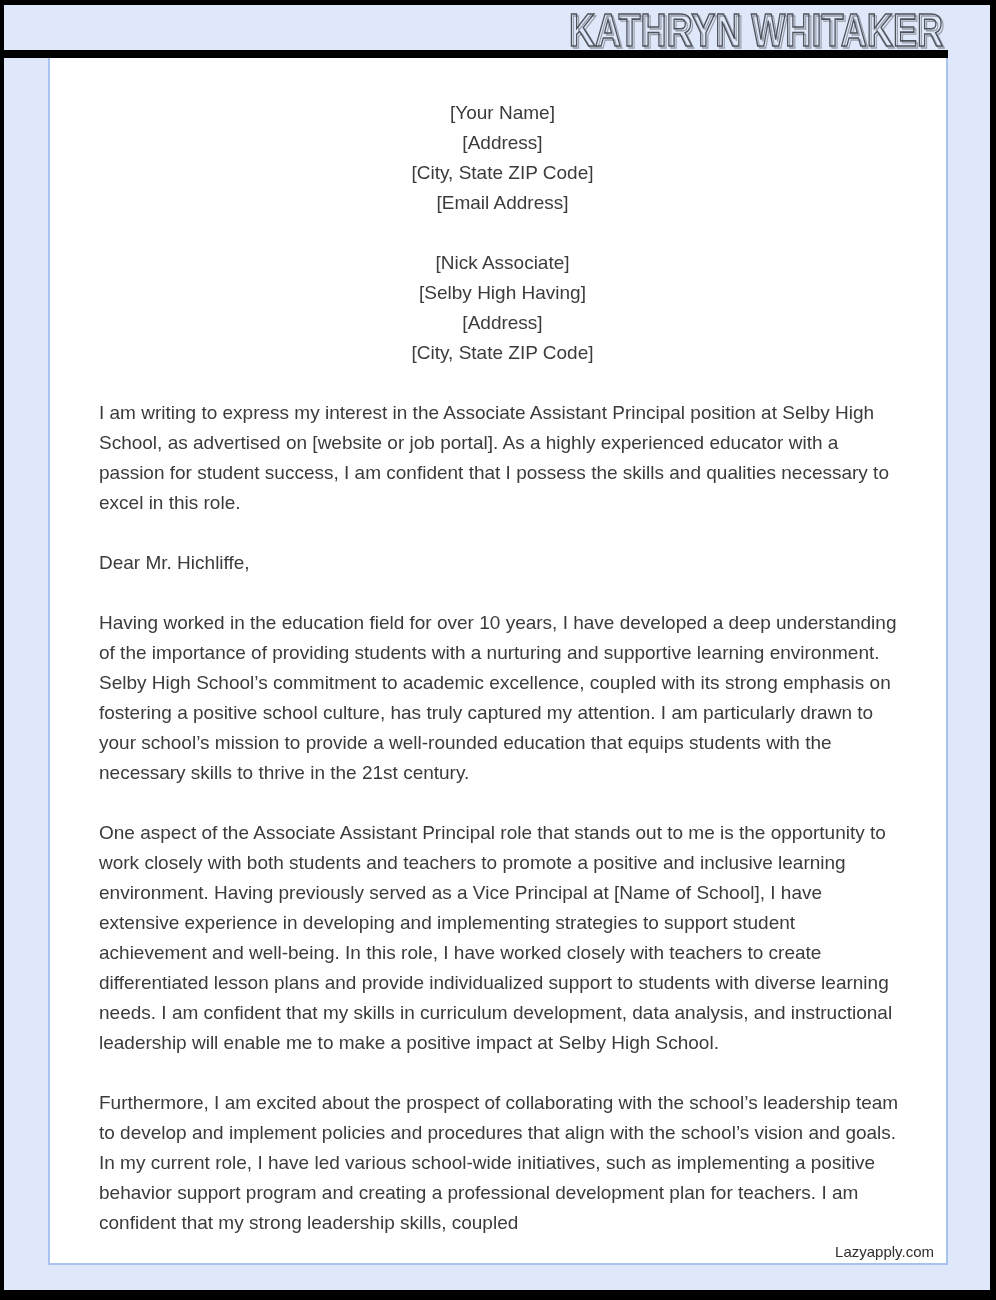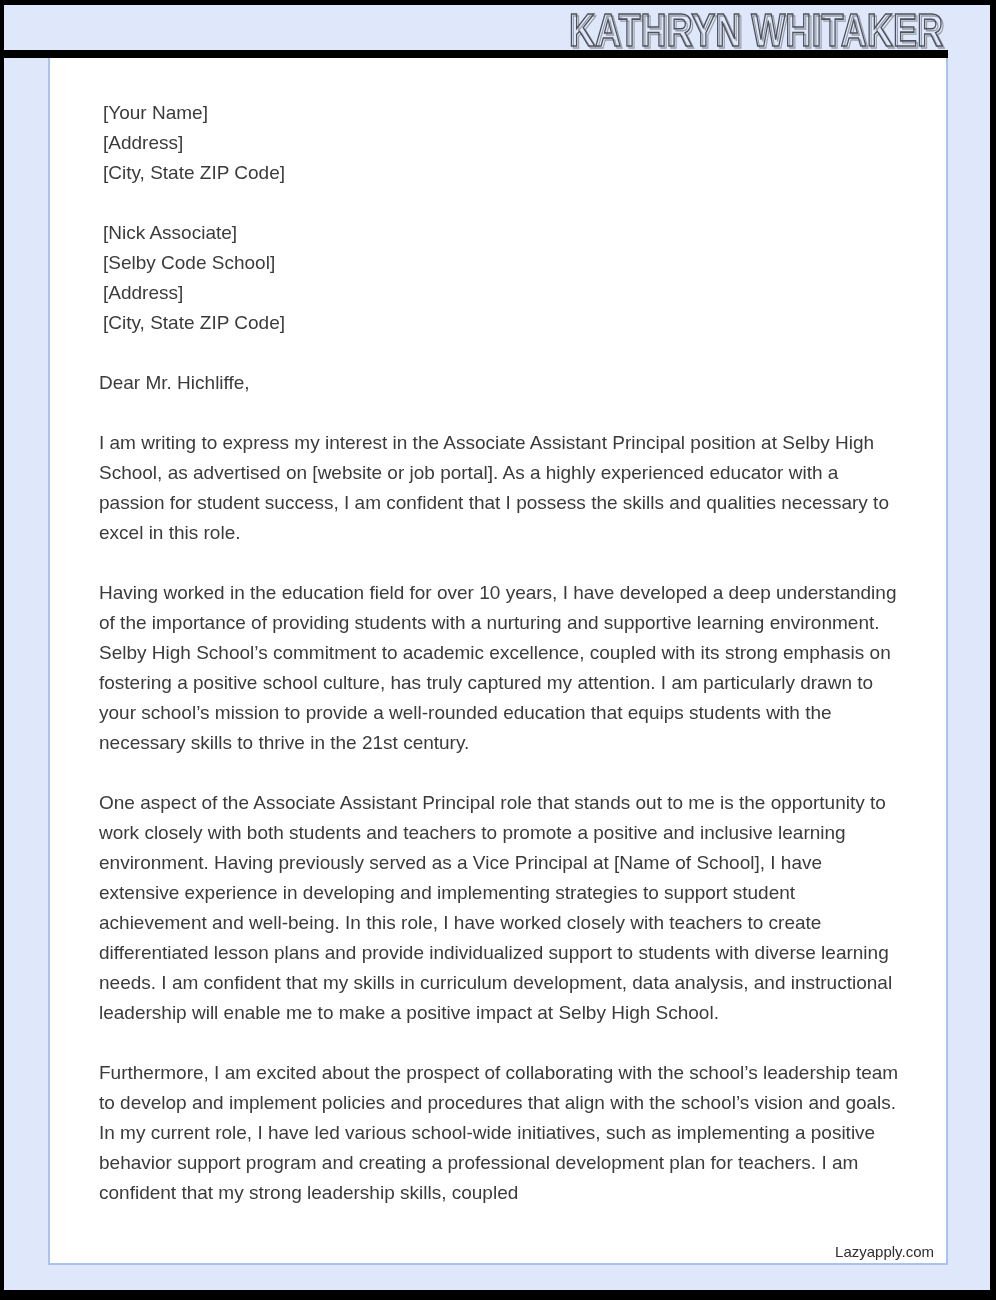--- a/index.html
+++ b/index.html
@@ -51,21 +51,21 @@
     overflow: visible;
   }
   .letter-content {
     padding: 40px 44px 0 49px;
     color: #3b3b3b;
     font-size: 19px;
     line-height: 30px;
     font-weight: 300;
     letter-spacing: 0;
   }
-  .addr-block { margin: 0 0 30px 4px; }
+  .addr-block { margin: 0 0 30px 4px; text-align: center; }
   .addr-line  { white-space: nowrap; }
   .para { margin: 0 0 30px 0; }
   .watermark {
     position: absolute;
     right: 12px;
     bottom: 2px;
     font-size: 15px;
     line-height: 18px;
     color: #2e2e2e;
     font-weight: 400;
@@ -84,32 +84,33 @@
 
   <div class="header-bar"></div>
 
   <div class="letter-box">
     <div class="letter-content">
 
       <div class="addr-block">
         <div class="addr-line">[Your Name]</div>
         <div class="addr-line">[Address]</div>
         <div class="addr-line">[City, State ZIP Code]</div>
+        <div class="addr-line">[Email Address]</div>
       </div>
 
       <div class="addr-block">
         <div class="addr-line">[Nick Associate]</div>
-        <div class="addr-line">[Selby Code School]</div>
+        <div class="addr-line">[Selby High Having]</div>
         <div class="addr-line">[Address]</div>
         <div class="addr-line">[City, State ZIP Code]</div>
       </div>
 
+      <p class="para">I am writing to express my interest in the Associate Assistant Principal position at Selby High School, as advertised on [website or job portal]. As a highly experienced educator with a passion for student success, I am confident that I possess the skills and qualities necessary to excel in this role.</p>
+
       <p class="para">Dear Mr. Hichliffe,</p>
-
-      <p class="para">I am writing to express my interest in the Associate Assistant Principal position at Selby High School, as advertised on [website or job portal]. As a highly experienced educator with a passion for student success, I am confident that I possess the skills and qualities necessary to excel in this role.</p>
       <p class="para">Having worked in the education field for over 10 years, I have developed a deep understanding of the importance of providing students with a nurturing and supportive learning environment. Selby High School’s commitment to academic excellence, coupled with its strong emphasis on fostering a positive school culture, has truly captured my attention. I am particularly drawn to your school’s mission to provide a well-rounded education that equips students with the necessary skills to thrive in the 21st century.</p>
       <p class="para">One aspect of the Associate Assistant Principal role that stands out to me is the opportunity to work closely with both students and teachers to promote a positive and inclusive learning environment. Having previously served as a Vice Principal at [Name of School], I have extensive experience in developing and implementing strategies to support student achievement and well-being. In this role, I have worked closely with teachers to create differentiated lesson plans and provide individualized support to students with diverse learning needs. I am confident that my skills in curriculum development, data analysis, and instructional leadership will enable me to make a positive impact at Selby High School.</p>
       <p class="para">Furthermore, I am excited about the prospect of collaborating with the school’s leadership team to develop and implement policies and procedures that align with the school’s vision and goals. In my current role, I have led various school-wide initiatives, such as implementing a positive behavior support program and creating a professional development plan for teachers. I am confident that my strong leadership skills, coupled</p>
 
     </div>
 
     <div class="watermark">Lazyapply.com</div>
   </div>
 
 </div>

